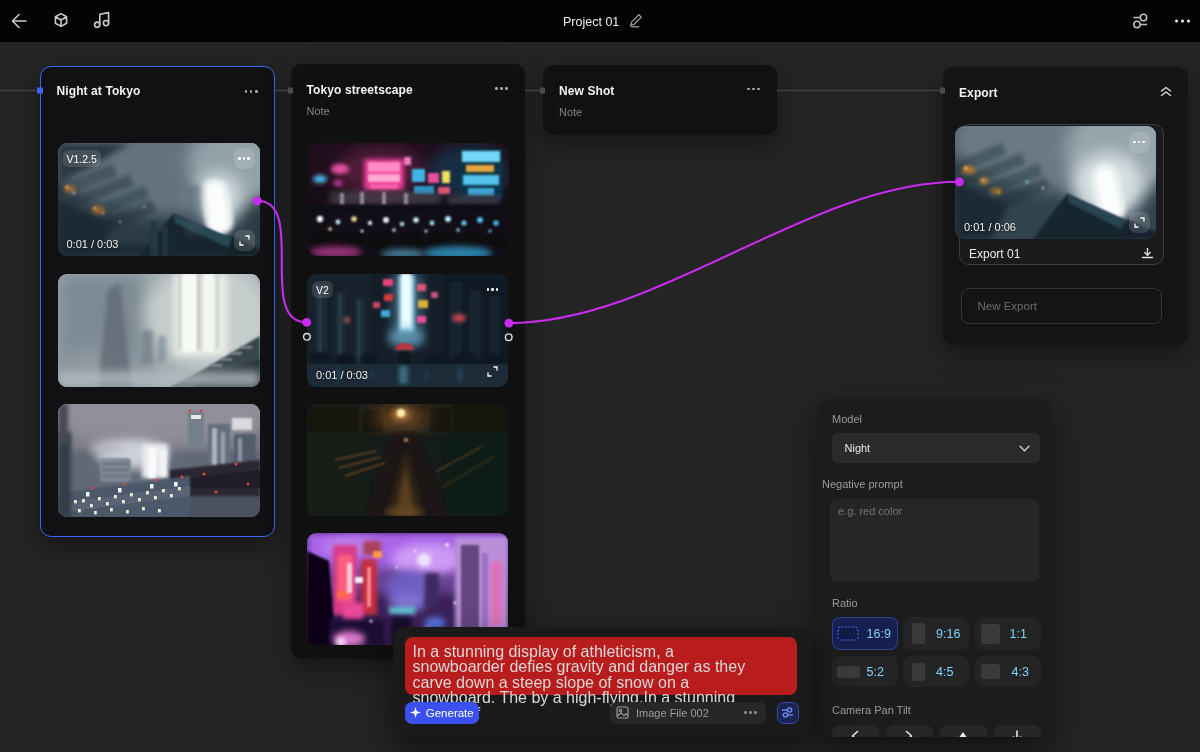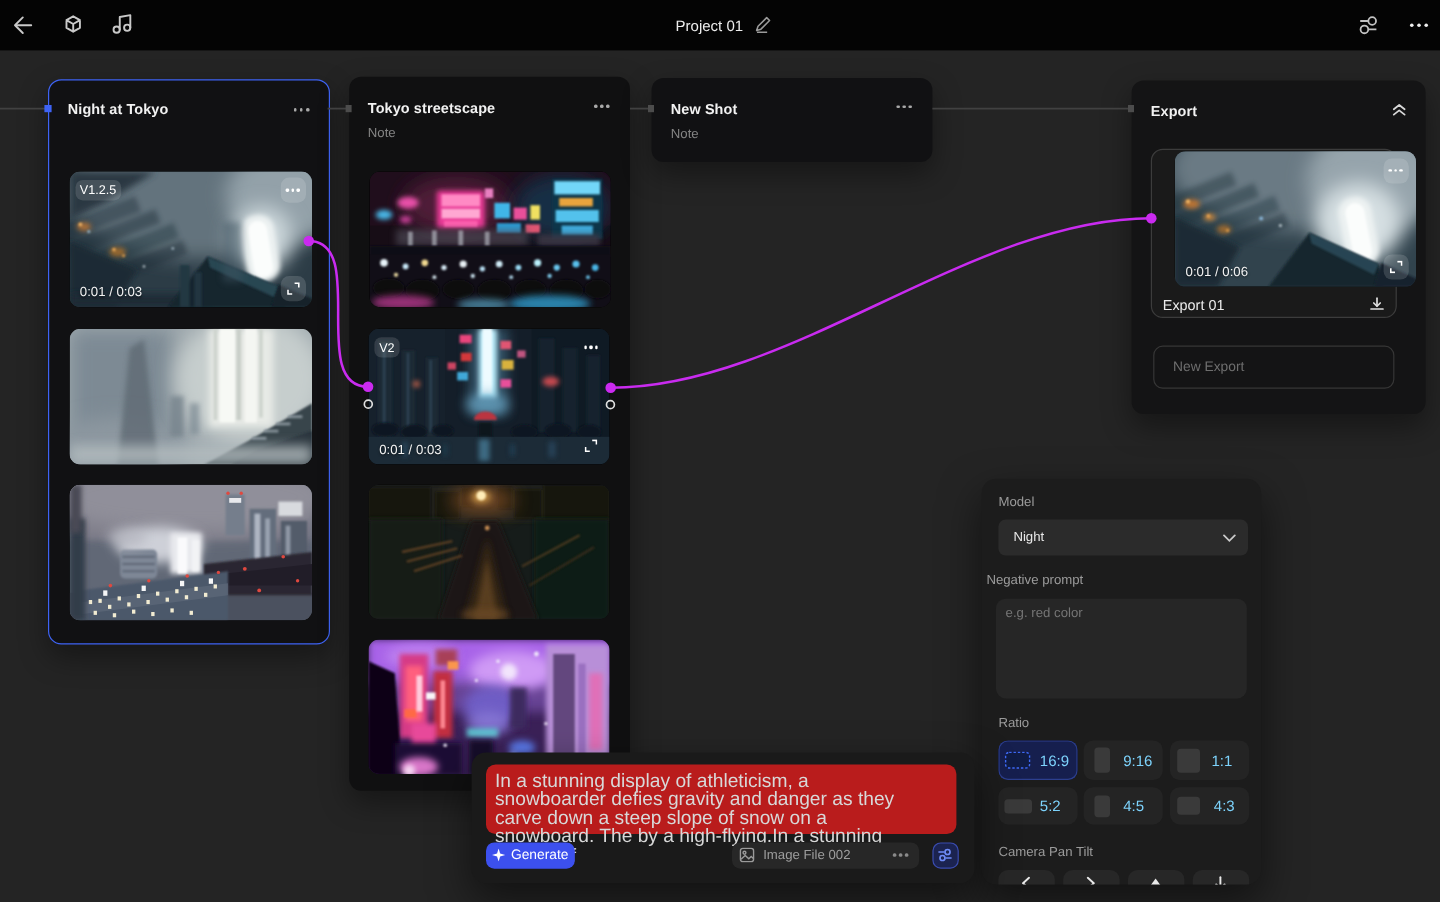--- a/index.html
+++ b/index.html
@@ -500,21 +500,21 @@
   <div class="cnote">Note</div>
 </div>
 
 <div class="card" style="left:943px;top:66.5px;width:245px;height:278px;background:#141415">
   <div class="ctitle">Export</div>
   <svg style="position:absolute;right:15px;top:18px" width="14" height="13" viewBox="0 0 14 13" fill="none" stroke="#d8d8d8" stroke-width="1.5" stroke-linecap="round" stroke-linejoin="round">
     <path d="M2.5 6 L7 2.5 L11.5 6"></path>
       <path d="M2.5 10.5 L7 7 L11.5 10.5"></path>
   </svg>
   <div style="position:absolute;left:16px;top:57px;width:204.5px;height:141.5px;border:1px solid #3c3c3c;border-radius:10px;background:#1a1a1a"></div>
-  <div class="th" style="left:36px;top:59px;width:200.5px;height:113px">
+  <div class="th" style="left:12px;top:59px;width:200.5px;height:113px">
       <svg width="201" height="113" viewBox="0 0 201 113">
     <rect width="201" height="113" fill="#31434d"></rect>
     <ellipse cx="110" cy="14" rx="115" ry="52" fill="#6b7a84" filter="url(#b8)"></ellipse>
     <ellipse cx="165" cy="25" rx="55" ry="45" fill="#96a4ac" filter="url(#b8)"></ellipse>
     <ellipse cx="153" cy="60" rx="36" ry="34" fill="#d5dfe2" filter="url(#b8)"></ellipse>
     <rect x="139" y="38" width="28" height="58" rx="13" fill="#edf2f2" filter="url(#b2)" transform="rotate(-11 153 66)"></rect>
     <rect x="145" y="43" width="16" height="49" rx="8" fill="#fbfdfc" filter="url(#b1)" transform="rotate(-11 153 66)"></rect>
     <g transform="rotate(-22 40 48)" filter="url(#b2)" opacity=".45">
       <rect x="-14" y="22" width="72" height="12" fill="#22343e"></rect>
       <rect x="-10" y="38" width="82" height="12" fill="#1e303a"></rect>

